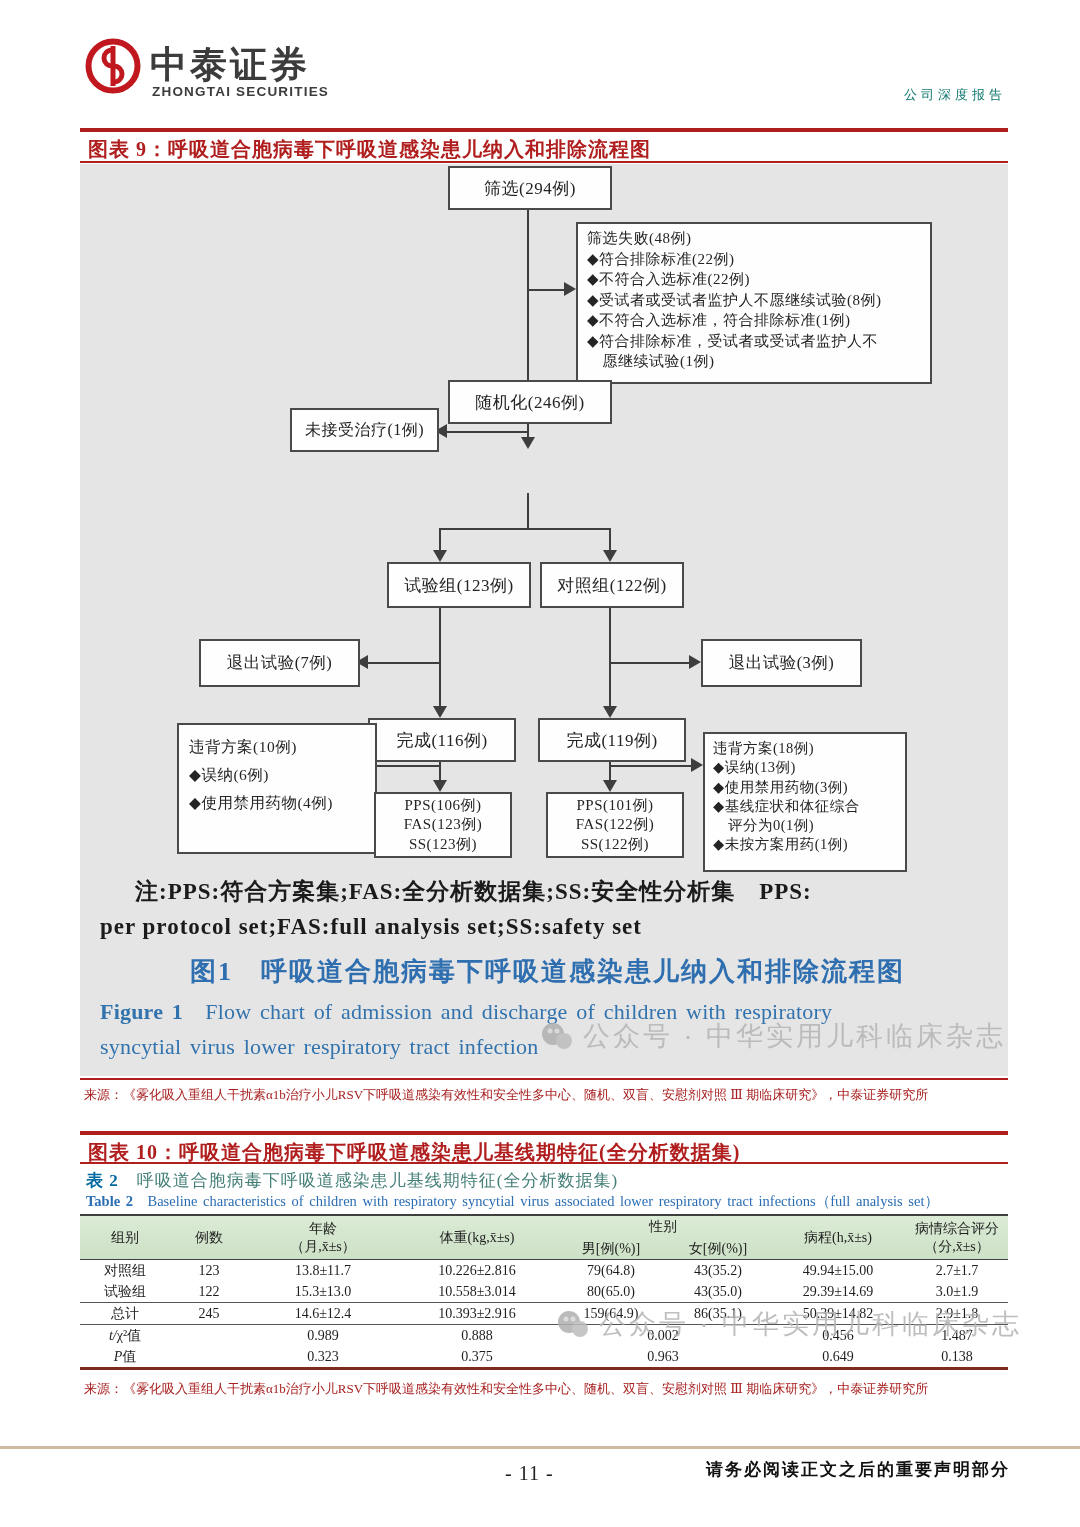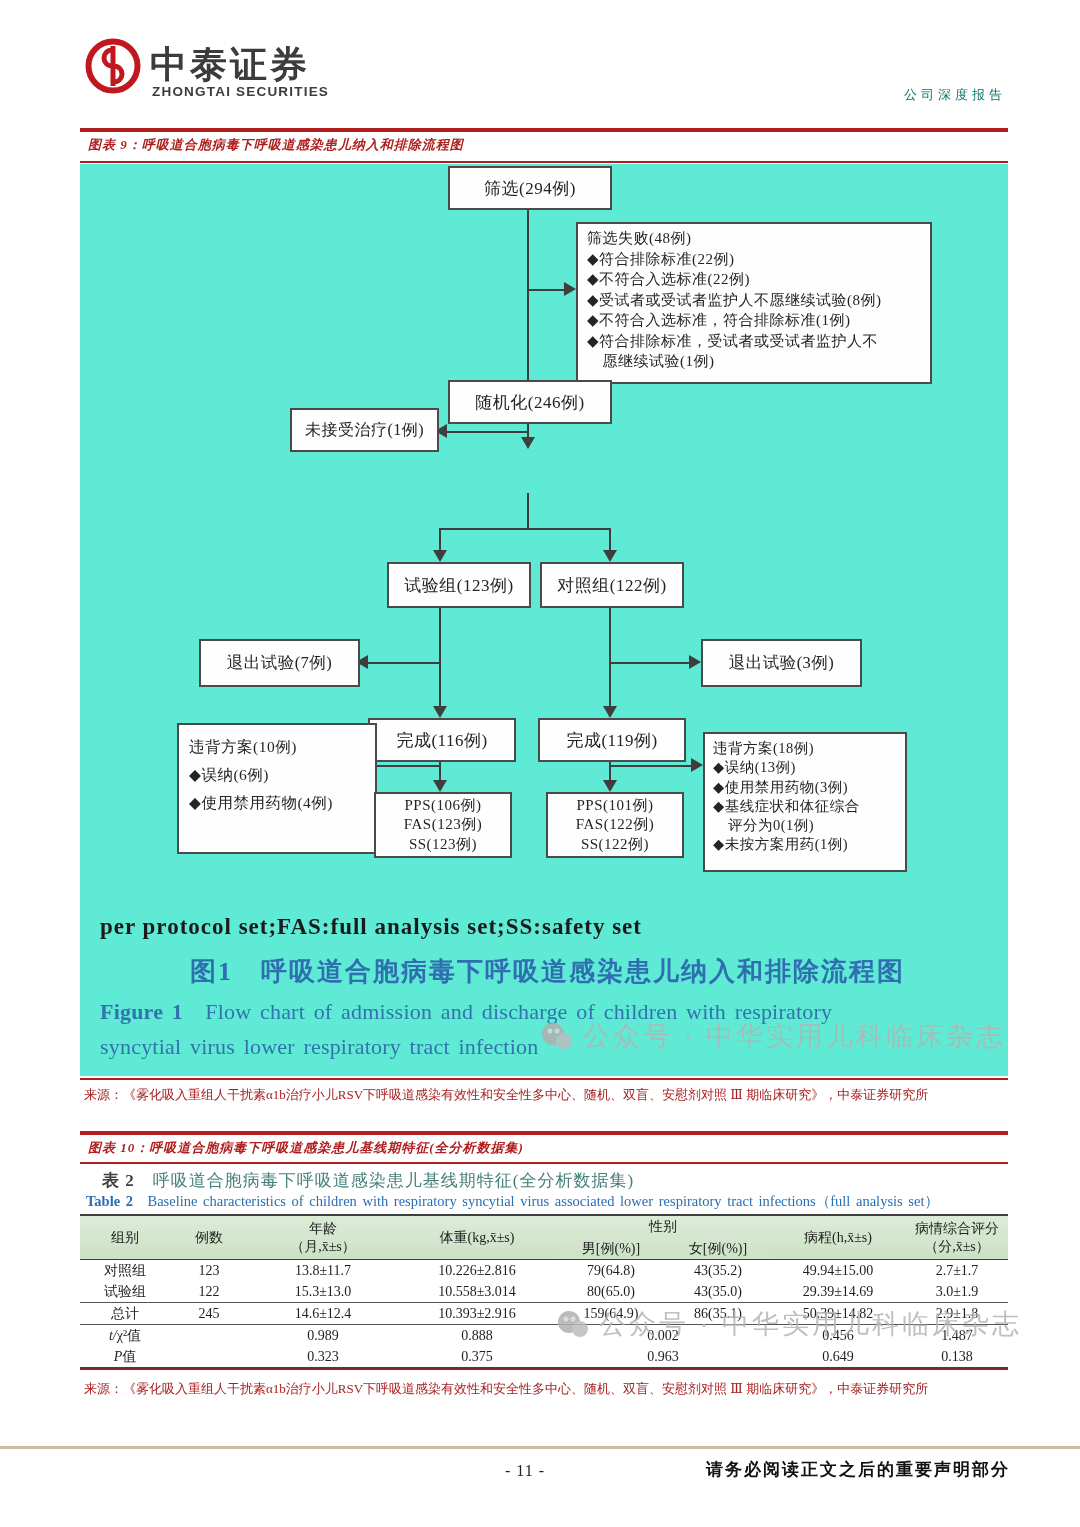--- a/index.html
+++ b/index.html
@@ -12,25 +12,25 @@
   
   .logo-cn { font-family:"Liberation Sans","DejaVu Sans",sans-serif; font-weight:bold;
              font-size:37px; color:#3c3c3c; letter-spacing:3px; }
   .logo-en { font-family:"Liberation Sans","DejaVu Sans",sans-serif; font-weight:bold;
              font-size:13.5px; color:#3c3c3c; letter-spacing:1.2px; }
   .report-type { font-size:13px; color:#0f766e; letter-spacing:4px; }
 
   
   .rule-thick { height:4px; background:#B01E1E; }
   .rule-thin  { height:2px; background:#B01E1E; }
-  .blk-title  { font-size:13px; font-weight:bold; font-style:italic; color:#B01E1E; letter-spacing:1px; white-space:nowrap; }
+  .blk-title  { font-size:20px; font-weight:bold; color:#B01E1E; letter-spacing:1px; white-space:nowrap; }
   .src-line   { font-size:13px; color:#A82020; letter-spacing:0px; white-space:nowrap; }
 
   
-  .fig-area { background:#5eead4; }
+  .fig-area { background:#e5e5e5; }
   .fbox { position:absolute; border:2px solid #4a4a4a; background:#fefefe;
           display:flex; align-items:center; justify-content:center;
           font-size:17px; color:#242424; text-align:center; letter-spacing:0.5px; }
   .fbox.multi { display:block; text-align:left; white-space:pre-line; }
   .fbox.center-multi { white-space:pre-line; }
   .vl, .hl { position:absolute; background:#3e3e3e; }
   .vl { width:2px; } .hl { height:2px; }
   .arr { position:absolute; width:0; height:0; }
   .arr-r { border-left:12px solid #3e3e3e; border-top:7px solid transparent; border-bottom:7px solid transparent; }
   .arr-l { border-right:12px solid #3e3e3e; border-top:7px solid transparent; border-bottom:7px solid transparent; }
@@ -42,40 +42,40 @@
   .cap-en { font-size:22px; color:#3273AE; letter-spacing:0.2px; word-spacing:3px; white-space:nowrap; }
   .cap-lbl { font-weight:bold; }
 
   
   .wm { position:absolute; display:flex; align-items:center; gap:9px; color:#b4b4b4;
         opacity:0.85; font-size:27px; letter-spacing:3px; white-space:nowrap;
         font-family:"Liberation Sans","DejaVu Sans",sans-serif; }
 
   
   .tbl-cap-cn { font-size:17px; color:#447F78; letter-spacing:1px; white-space:nowrap; }
-  .tbl-cap-cn .cap-lbl { color:#404040;margin-left:16px; }
+  .tbl-cap-cn .cap-lbl { color:#0369a1; }
   .tbl-cap-en { font-size:14.5px; color:#2A6DB3; word-spacing:2px; white-space:nowrap; }
   table.tbl { border-collapse:collapse; table-layout:fixed; width:928px;
               font-size:14px; color:#1e1e1e;
               border-top:2px solid #3f3f3f; border-bottom:3px solid #7B2B22; }
   table.tbl thead { background:linear-gradient(180deg,#dcebd6,#cde1c6); }
   table.tbl th { font-weight:400; white-space:pre-line; padding:2px 2px; line-height:1.25; color:#222; }
   table.tbl thead tr:first-child th { border-bottom:0; }
   table.tbl thead { border-bottom:1.5px solid #3f3f3f; }
   th.sex-group { border-bottom:1.5px solid #3f3f3f; }
   table.tbl td { text-align:center; padding:1.5px 2px; height:18px; }
   td.c-left, th.c-left { text-align:left; padding-left:10px; }
   tr.rule-below td { border-bottom:1px solid #565656; }
   td.stat-label { text-align:left; padding-left:10px; }
   td.stat-label::first-letter { font-style:italic; }
   td.shift-l { padding-right:104px; }
 
   
   .footer-rule { height:3px; background:#CDBAA1; }
-  .page-num { font-size:16px; color:#222; letter-spacing:1px; }
+  .page-num { font-size:20px; color:#222; letter-spacing:1px; }
   .disclaimer { font-size:17px; font-weight:bold; color:#111; letter-spacing:2px; }
 </style>
 </head>
 <body>
 
 <div class="page">
 
   <div class="abs" style="left:84px; top:36px; width:58px; height:60px;">
     <svg width="58" height="60" viewBox="0 0 58 60">
       <circle cx="29" cy="30" r="24.5" fill="none" stroke="#C0181E" stroke-width="6"></circle>
@@ -148,20 +148,21 @@
 ◆基线症状和体征综合
 　评分为0(1例)
 ◆未按方案用药(1例)</div>
     <div class="fbox center-multi" style="left:294px; top:628px; width:134px; height:62px; font-size:15px; line-height:19.5px;">PPS(106例)
 FAS(123例)
 SS(123例)</div>
     <div class="fbox center-multi" style="left:466px; top:628px; width:134px; height:62px; font-size:15px; line-height:19.5px;">PPS(101例)
 FAS(122例)
 SS(122例)</div>
 
+    <div class="abs note-line" style="left:55px;  top:712px;">注:PPS:符合方案集;FAS:全分析数据集;SS:安全性分析集　PPS:</div>
     <div class="abs note-line" style="left:20px;  top:750px;">per protocol set;FAS:full analysis set;SS:safety set</div>
     <div class="abs cap-cn" style="left:110px; top:790px;">
       <span class="cap-lbl">图1</span><span>　</span><span>呼吸道合胞病毒下呼吸道感染患儿纳入和排除流程图</span>
     </div>
     <div class="abs cap-en" style="left:20px; top:833px;">
       <span class="cap-lbl">Figure 1</span><span>　</span><span>Flow chart of admission and discharge of children with respiratory</span>
     </div>
     <div class="abs cap-en" style="left:20px; top:870px;">syncytial virus lower respiratory tract infection</div>
   </div>
 

